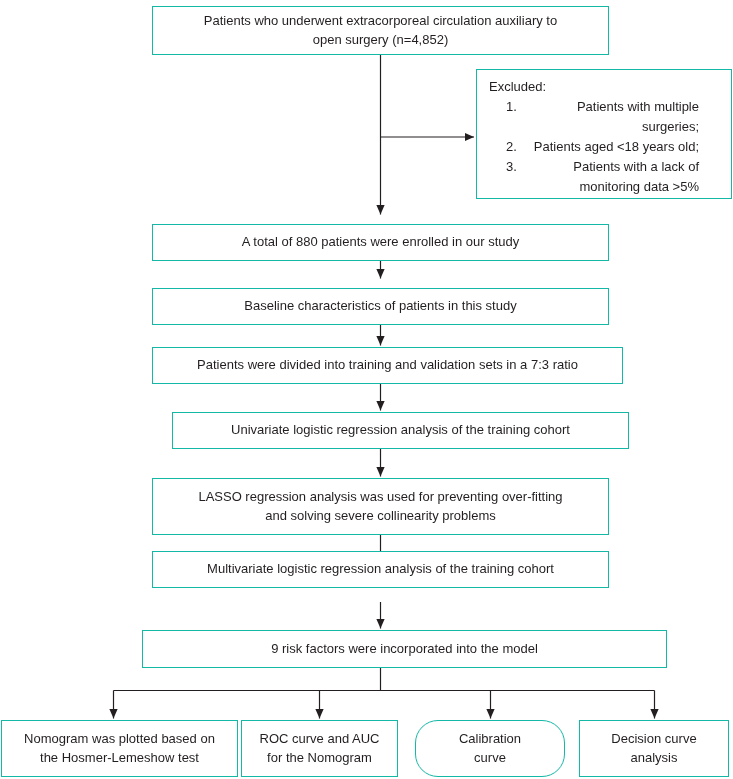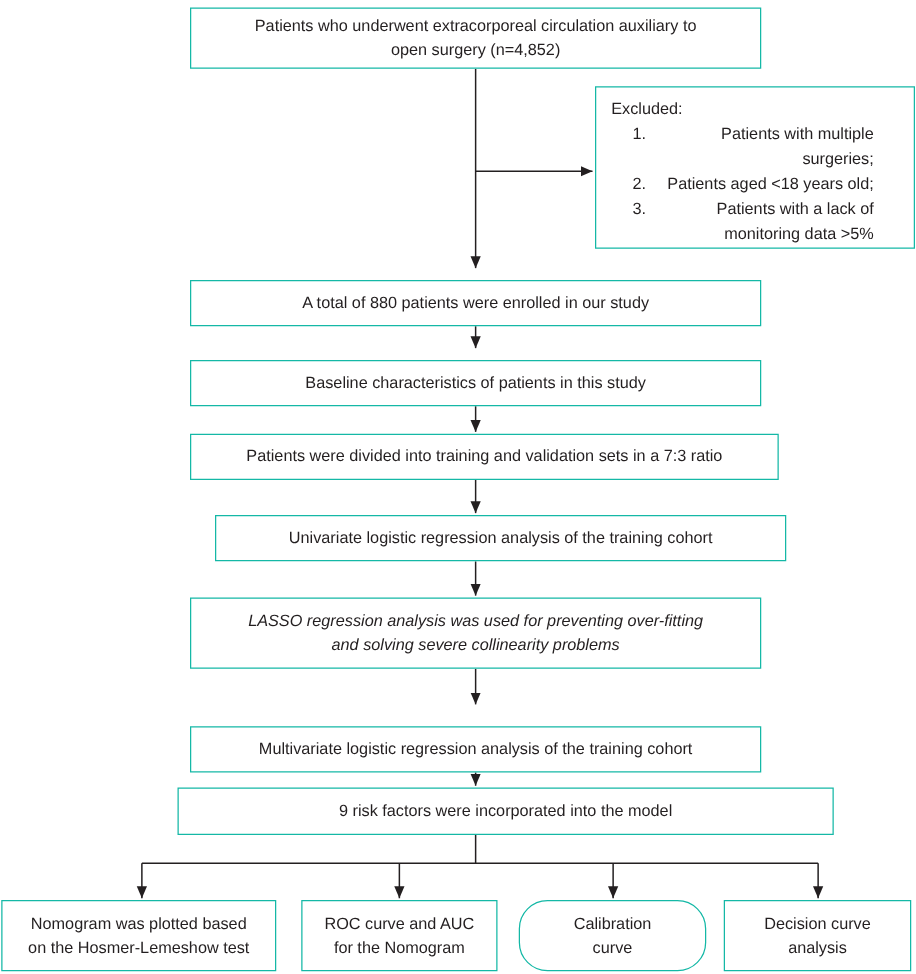--- a/index.html
+++ b/index.html
@@ -29,36 +29,36 @@
     justify-content: center;
     text-align: center;
     line-height: 1.4;
   }
   
   .b1 { left: 152px; top: 6px;   width: 457px; height: 49px; padding: 0 42px; }
   .b2 { left: 152px; top: 224px; width: 457px; height: 37px; padding: 0 12px; }
   .b3 { left: 152px; top: 288px; width: 457px; height: 37px; padding: 0 12px; }
   .b4 { left: 152px; top: 347px; width: 471px; height: 37px; padding: 0 12px; }
   .b5 { left: 152px; top: 412px; width: 457px; height: 37px; padding: 0 12px; margin-left: 20px; }
-  .b6 { left: 152px; top: 478px; width: 457px; height: 57px; padding: 0 42px; font-style: italic; }
-  .b7 { left: 152px; top: 581px; width: 457px; height: 37px; padding: 0 12px; }
+  .b6 { left: 152px; top: 478px; width: 457px; height: 57px; padding: 0 42px; }
+  .b7 { left: 152px; top: 551px; width: 457px; height: 37px; padding: 0 12px; }
   .b8 { left: 142px; top: 630px; width: 525px; height: 38px; padding: 0 12px; }
   
   .bx {
     left: 476px; top: 69px; width: 256px; height: 130px;
     display: block;
     text-align: left;
     padding: 7px 6px 0 12px;
     line-height: 20px;
   }
   .ex-item { display: flex; margin-left: 17px; }
   .ex-num  { width: 18px; flex: 0 0 18px; }
   .ex-text { width: 175px; flex: 0 0 175px; text-align: right; }
   
-  .ba { left: 1px;   top: 720px; width: 220px; height: 57px; padding: 0 20px; }
+  .ba { left: 1px;   top: 720px; width: 237px; height: 57px; padding: 0 20px; }
   .bb { left: 241px; top: 720px; width: 157px; height: 57px; padding: 0 10px; }
   .bc { left: 415px; top: 720px; width: 150px; height: 57px; padding: 0 36px; border-radius: 23px; }
   .bd { left: 579px; top: 720px; width: 150px; height: 57px; padding: 0 10px; }
 </style>
 </head>
 <body>
 
 <div class="figure">
 
   <svg class="connectors" viewBox="0 0 733 779" xmlns="http://www.w3.org/2000/svg">

